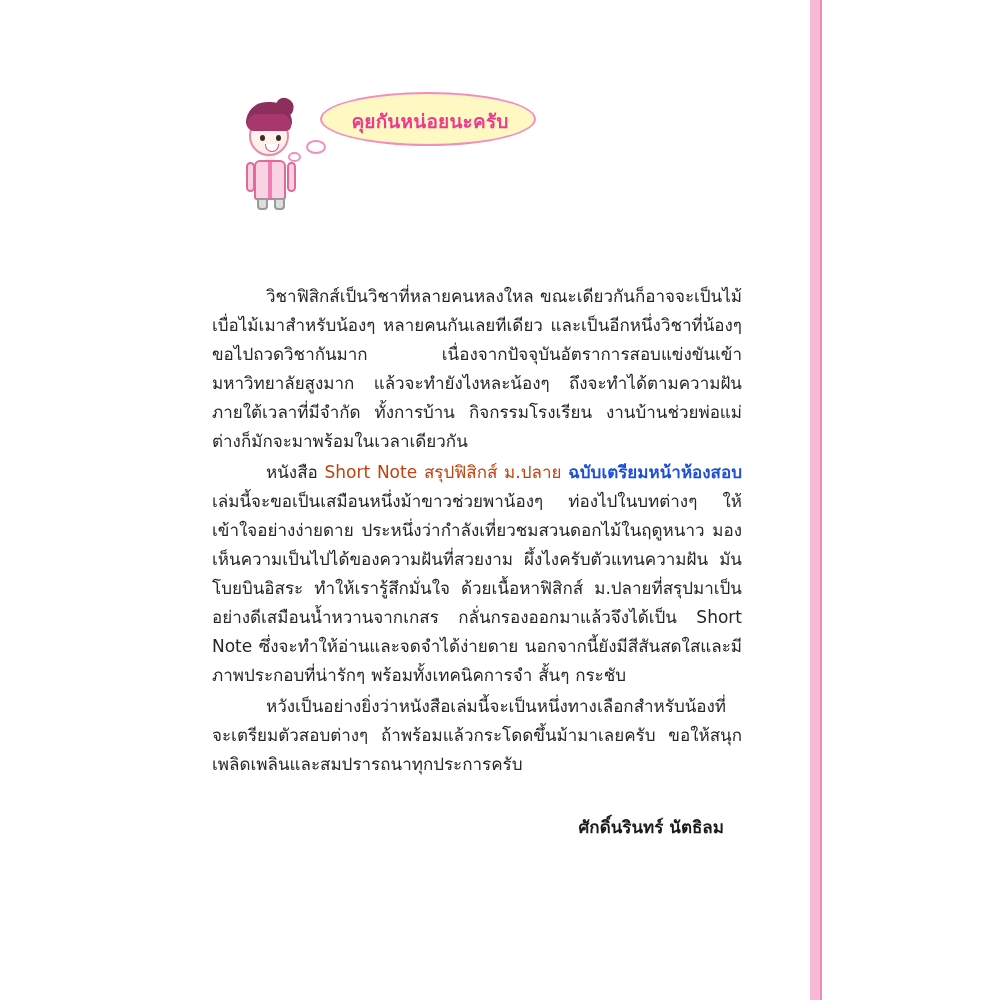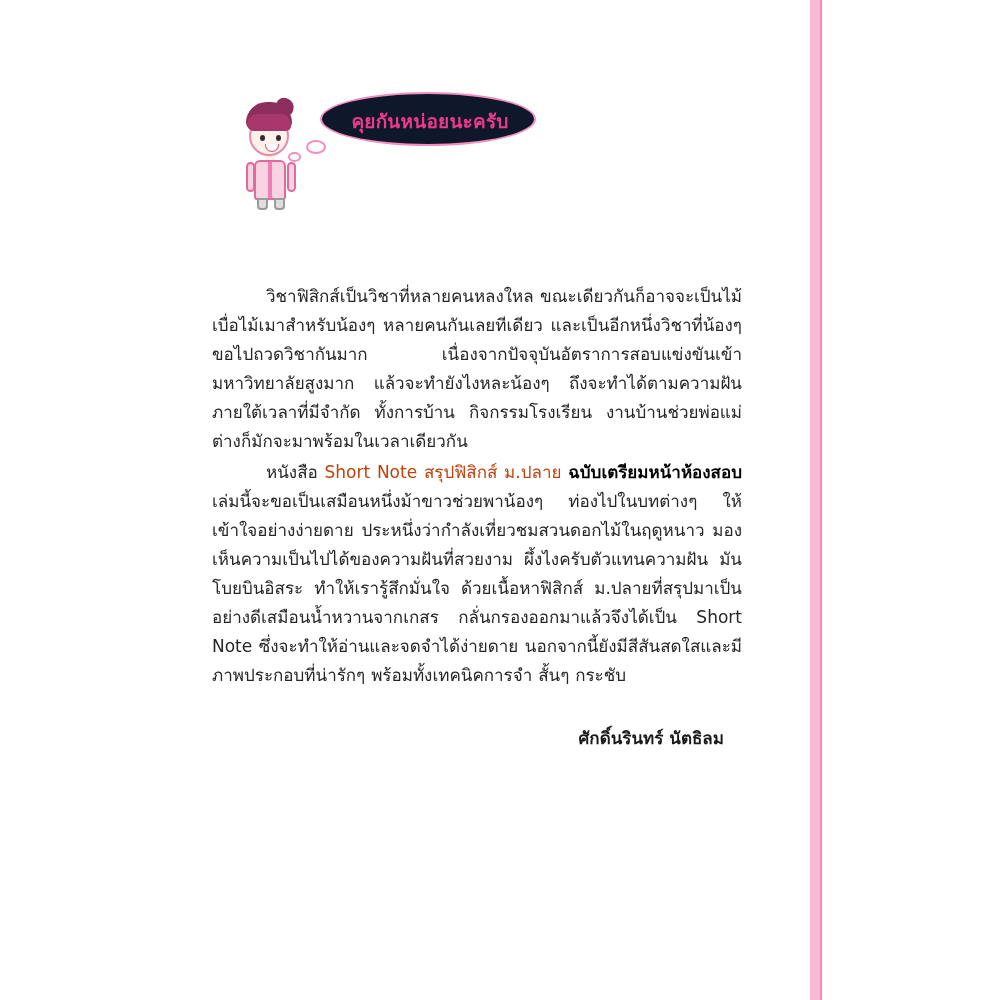--- a/index.html
+++ b/index.html
@@ -52,21 +52,21 @@
     height: 120px;
   }
   .bubble {
     position: absolute;
     left: 84px;
     top: 0px;
     width: 216px;
     height: 54px;
     border: 2px solid #f48cbe;
     border-radius: 50% / 50%;
-    background: #0f172a;
+    background: #fef9c3;
     box-sizing: border-box;
   }
   .bubble-text {
     position: absolute;
     left: 0;
     top: 0;
     width: 216px;
     height: 54px;
     display: flex;
     align-items: center;
@@ -218,21 +218,21 @@
     margin: 0 0 0 0;
     color: #262626;
     font-size: 17px;
     line-height: 29px;
     text-align: justify;
     text-indent: 54px;
     word-spacing: 0.5px;
   }
   p.para + p.para { margin-top: 2px; }
   .hl-pink {
-    color: #000000;
+    color: #1d4ed8;
     font-weight: bold;
   }
   .hl-pink-light {
     color: #c2410c;
   }
   .signature {
     margin-top: 34px;
     text-align: right;
     padding-right: 18px;
     font-size: 17px;
@@ -275,17 +275,18 @@
       <div class="bubble-text">คุยกันหน่อยนะครับ</div>
     </div>
   </div>
 
   <div class="content">
 
     <p class="para"><span>วิชาฟิสิกส์เป็นวิชาที่หลายคนหลงใหล  ขณะเดียวกันก็อาจจะเป็นไม้เบื่อไม้เมาสำหรับน้องๆ หลายคนกันเลยทีเดียว และเป็นอีกหนึ่งวิชาที่น้องๆ ขอไปถวดวิชากันมาก เนื่องจากปัจจุบันอัตราการสอบแข่งขันเข้ามหาวิทยาลัยสูงมาก แล้วจะทำยังไงหละน้องๆ ถึงจะทำได้ตามความฝัน ภายใต้เวลาที่มีจำกัด ทั้งการบ้าน กิจกรรมโรงเรียน งานบ้านช่วยพ่อแม่ ต่างก็มักจะมาพร้อมในเวลาเดียวกัน</span></p>
 
     <p class="para"><span>หนังสือ </span><span class="hl-pink-light">Short Note สรุปฟิสิกส์ ม.ปลาย </span><span class="hl-pink">ฉบับเตรียมหน้าห้องสอบ</span><span> เล่มนี้จะขอเป็นเสมือนหนึ่งม้าขาวช่วยพาน้องๆ ท่องไปในบทต่างๆ ให้เข้าใจอย่างง่ายดาย  ประหนึ่งว่ากำลังเที่ยวชมสวนดอกไม้ในฤดูหนาว มองเห็นความเป็นไปได้ของความฝันที่สวยงาม ผึ้งไงครับตัวแทนความฝัน  มันโบยบินอิสระ ทำให้เรารู้สึกมั่นใจ ด้วยเนื้อหาฟิสิกส์ ม.ปลายที่สรุปมาเป็นอย่างดีเสมือนน้ำหวานจากเกสร กลั่นกรองออกมาแล้วจึงได้เป็น Short Note ซึ่งจะทำให้อ่านและจดจำได้ง่ายดาย นอกจากนี้ยังมีสีสันสดใสและมีภาพประกอบที่น่ารักๆ พร้อมทั้งเทคนิคการจำ สั้นๆ กระชับ</span></p>
 
+    <p class="para"><span>หวังเป็นอย่างยิ่งว่าหนังสือเล่มนี้จะเป็นหนึ่งทางเลือกสำหรับน้องที่จะเตรียมตัวสอบต่างๆ ถ้าพร้อมแล้วกระโดดขึ้นม้ามาเลยครับ ขอให้สนุก เพลิดเพลินและสมปรารถนาทุกประการครับ</span></p>
 
     <div class="signature">ศักดิ์นรินทร์ นัตธิลม</div>
   </div>
 
 </div>
 
 </body></html>

